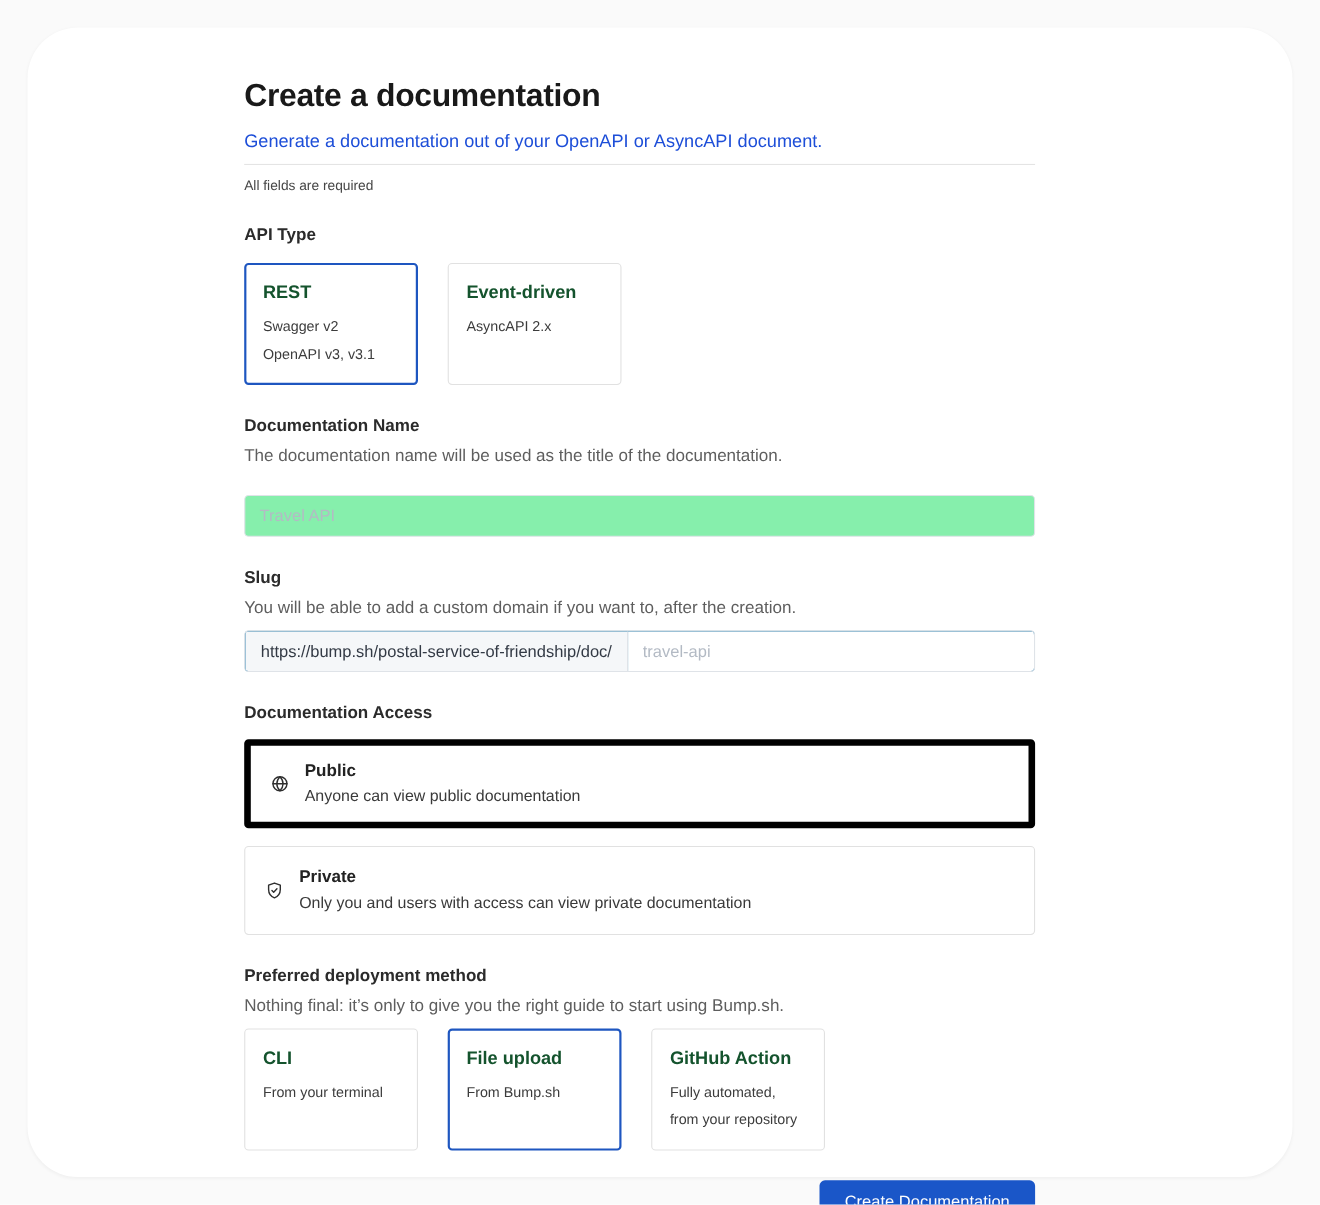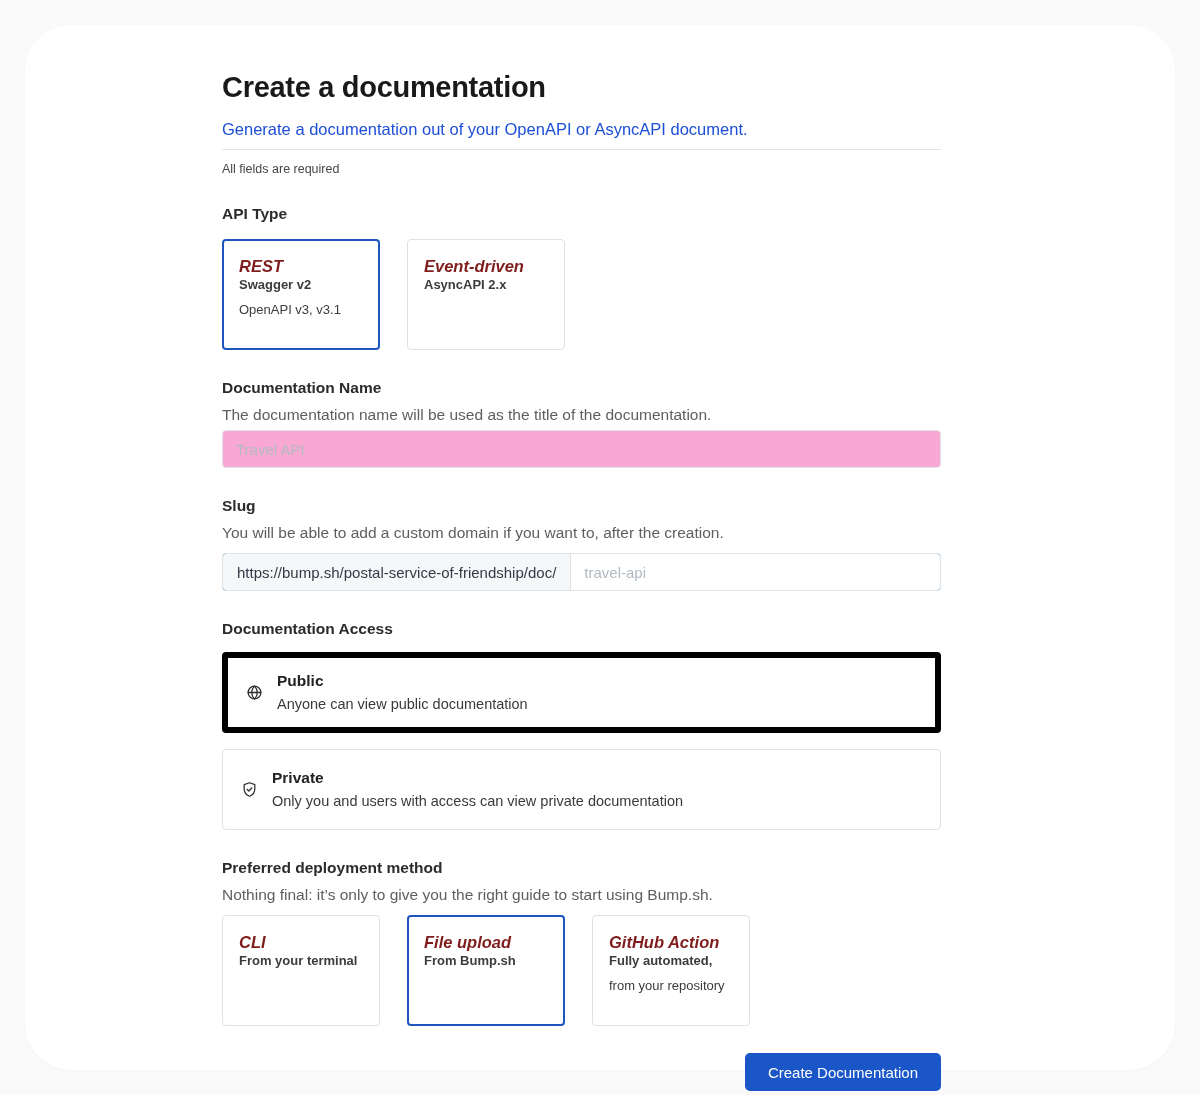--- a/index.html
+++ b/index.html
@@ -52,36 +52,35 @@
   
   .cards-row { margin-top: 16px; display: flex; gap: 27px; }
   .type-card {
     width: 158px; height: 111px;
     border: 1px solid #e1e1e1; border-radius: 4px;
     background: #fff; padding: 14px 16px;
     cursor: pointer;
   }
   .type-card.selected { border: 2px solid #1e56c0; padding: 13px 15px; }
   .type-card .card-title {
-    font-size: 16.5px; font-weight: 700; color: #7f1d1d;
+    font-size: 16.5px; font-weight: 700; color: #14532d;
     margin: 3px 0 0 0;
-    font-style: italic;
   }
   .type-card .card-line {
     margin-top: 11px; font-size: 13px; line-height: 14px; color: #3c3c3c;
   }
-  .type-card .card-line.first { margin-top: 2px; font-weight: bold; }
+  .type-card .card-line.first { margin-top: 14px; }
 
   
   .text-input {
-    margin-top: 6px; width: 100%; height: 38px;
+    margin-top: 26px; width: 100%; height: 38px;
     border: 1px solid #dfe3e8; border-radius: 4px;
     padding: 0 13px; font-size: 15px; color: #222;
     font-family: "Liberation Sans", sans-serif;
-    outline: none; background: #f9a8d4;
+    outline: none; background: #86efac;
   }
   .text-input::placeholder { color: #b3bac4; }
   .input-group {
     margin-top: 11px; width: 100%; height: 38px;
     border: 1px solid #dfe3e8; border-radius: 4px;
     display: flex; overflow: hidden; background: #0369a1;
   }
   .input-prefix {
     background: #f5f7f9; border-right: 1px solid #dfe3e8;
     display: flex; align-items: center;

